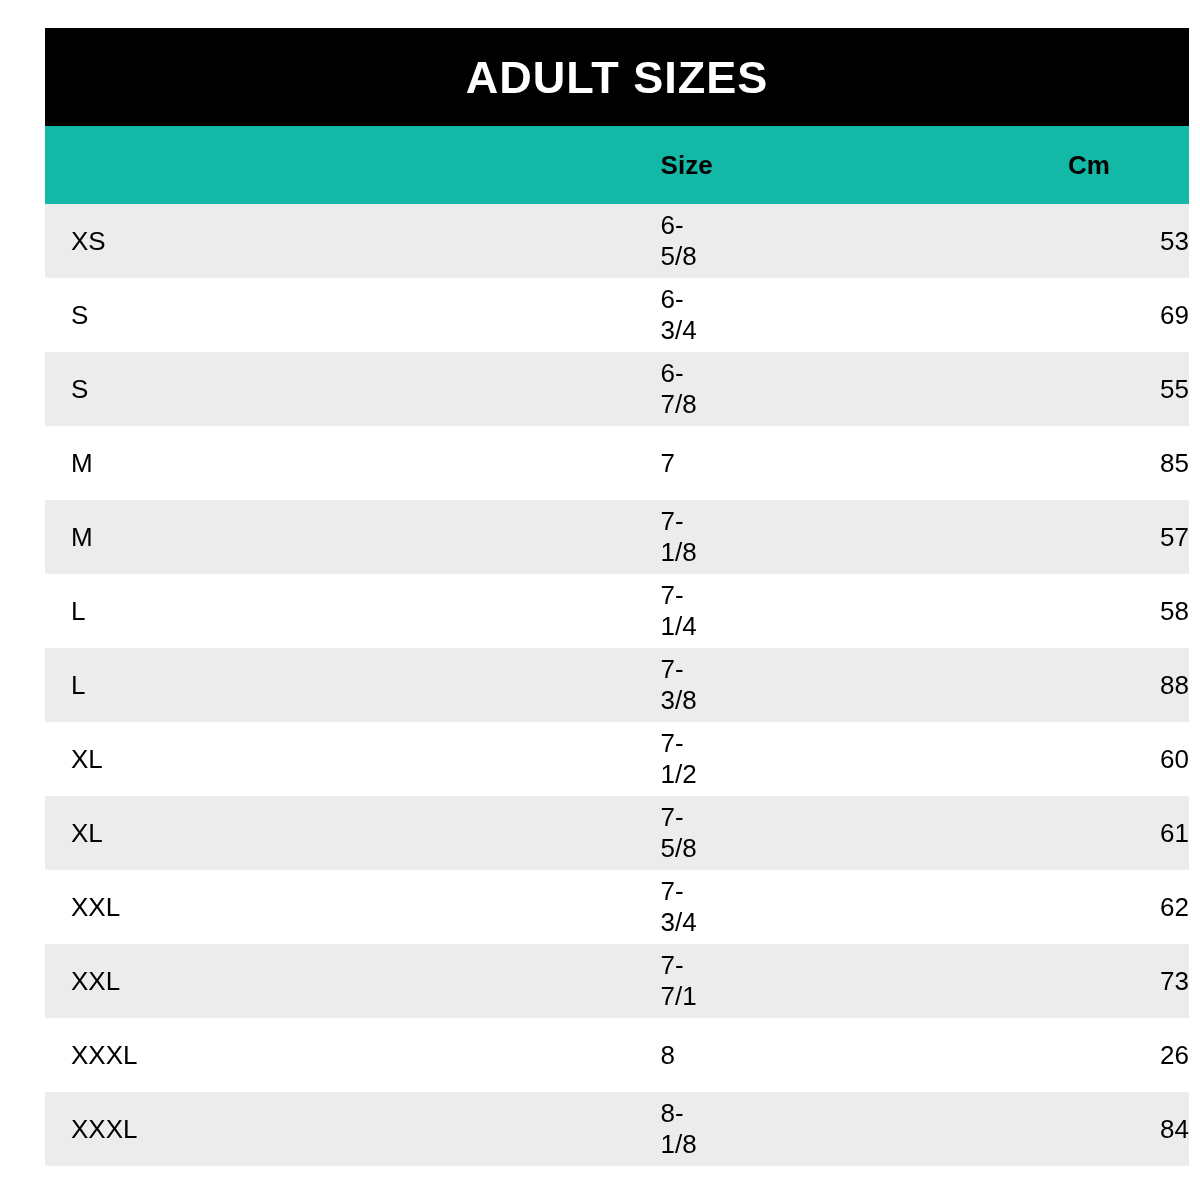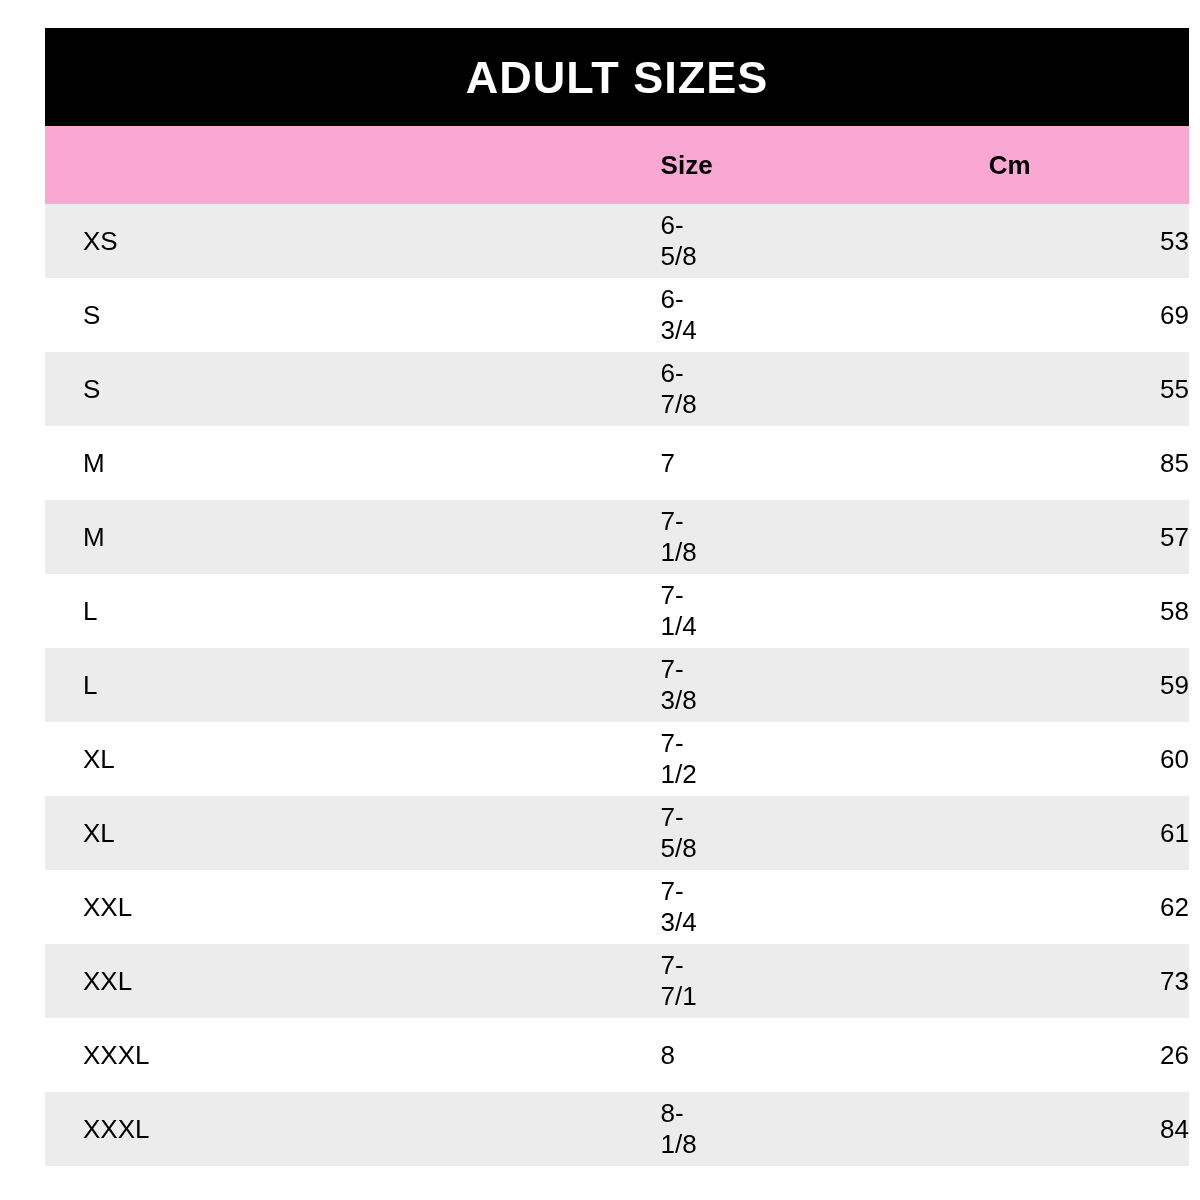--- a/index.html
+++ b/index.html
@@ -45,38 +45,38 @@
   table.size-table col.c1 { width: 27.5%; }
   table.size-table col.c2 { width: 27.5%; }
   table.size-table col.c3 { width: 17.5%; }
 
   table.size-table thead th {
     height: 78px;
     font-size: 26px;
     font-weight: bold;
     text-align: left;
     padding: 0 0 0 6px;
-    background: #f9a8d4;
+    background: #14b8a6;
     vertical-align: middle;
   }
   table.size-table thead th.blank { padding-left: 26px; }
   table.size-table thead th.col-size { padding-left: 301px; }
   table.size-table thead th.col-in { padding-left: 617px; }
   table.size-table thead th.col-cm {
-    text-align: left;
+    text-align: center;
     padding-left: 0;
   }
 
   table.size-table tbody td {
     height: 74px;
     font-size: 26px;
     vertical-align: middle;
     padding: 0;
   }
-  table.size-table tbody td.c-label { padding-left: 38px; }
+  table.size-table tbody td.c-label { padding-left: 26px; }
   table.size-table tbody td.c-size { padding-left: 301px; }
   table.size-table tbody td.c-in { padding-left: 617px; }
   table.size-table tbody td.c-cm { text-align: right; }
 
   table.size-table tbody tr.shaded td { background: #ececec; }
   table.size-table tbody tr.plain td { background: #ffffff; }
 </style>
 </head>
 <body>
 
@@ -135,21 +135,21 @@
       <tr class="plain">
         <td class="c-label">L</td>
         <td class="c-size">7-1/4</td>
         <td class="c-in">22-3/4</td>
         <td class="c-cm">58</td>
       </tr>
       <tr class="shaded">
         <td class="c-label">L</td>
         <td class="c-size">7-3/8</td>
         <td class="c-in">23</td>
-        <td class="c-cm">59</td>
+        <td class="c-cm">88</td>
       </tr>
       <tr class="plain">
         <td class="c-label">XL</td>
         <td class="c-size">7-1/2</td>
         <td class="c-in">23-1/2</td>
         <td class="c-cm">60</td>
       </tr>
       <tr class="shaded">
         <td class="c-label">XL</td>
         <td class="c-size">7-5/8</td>

